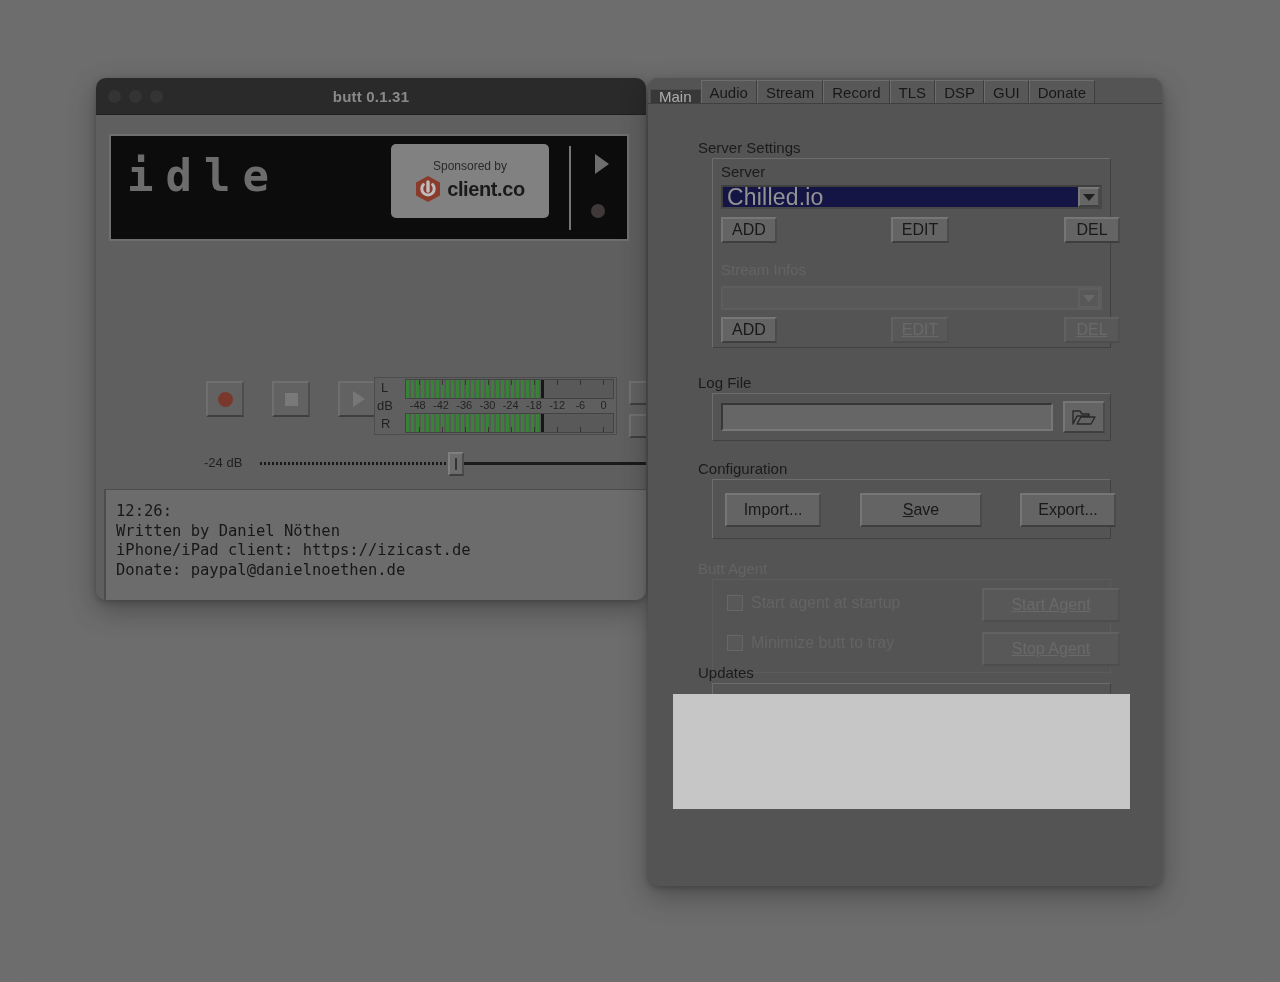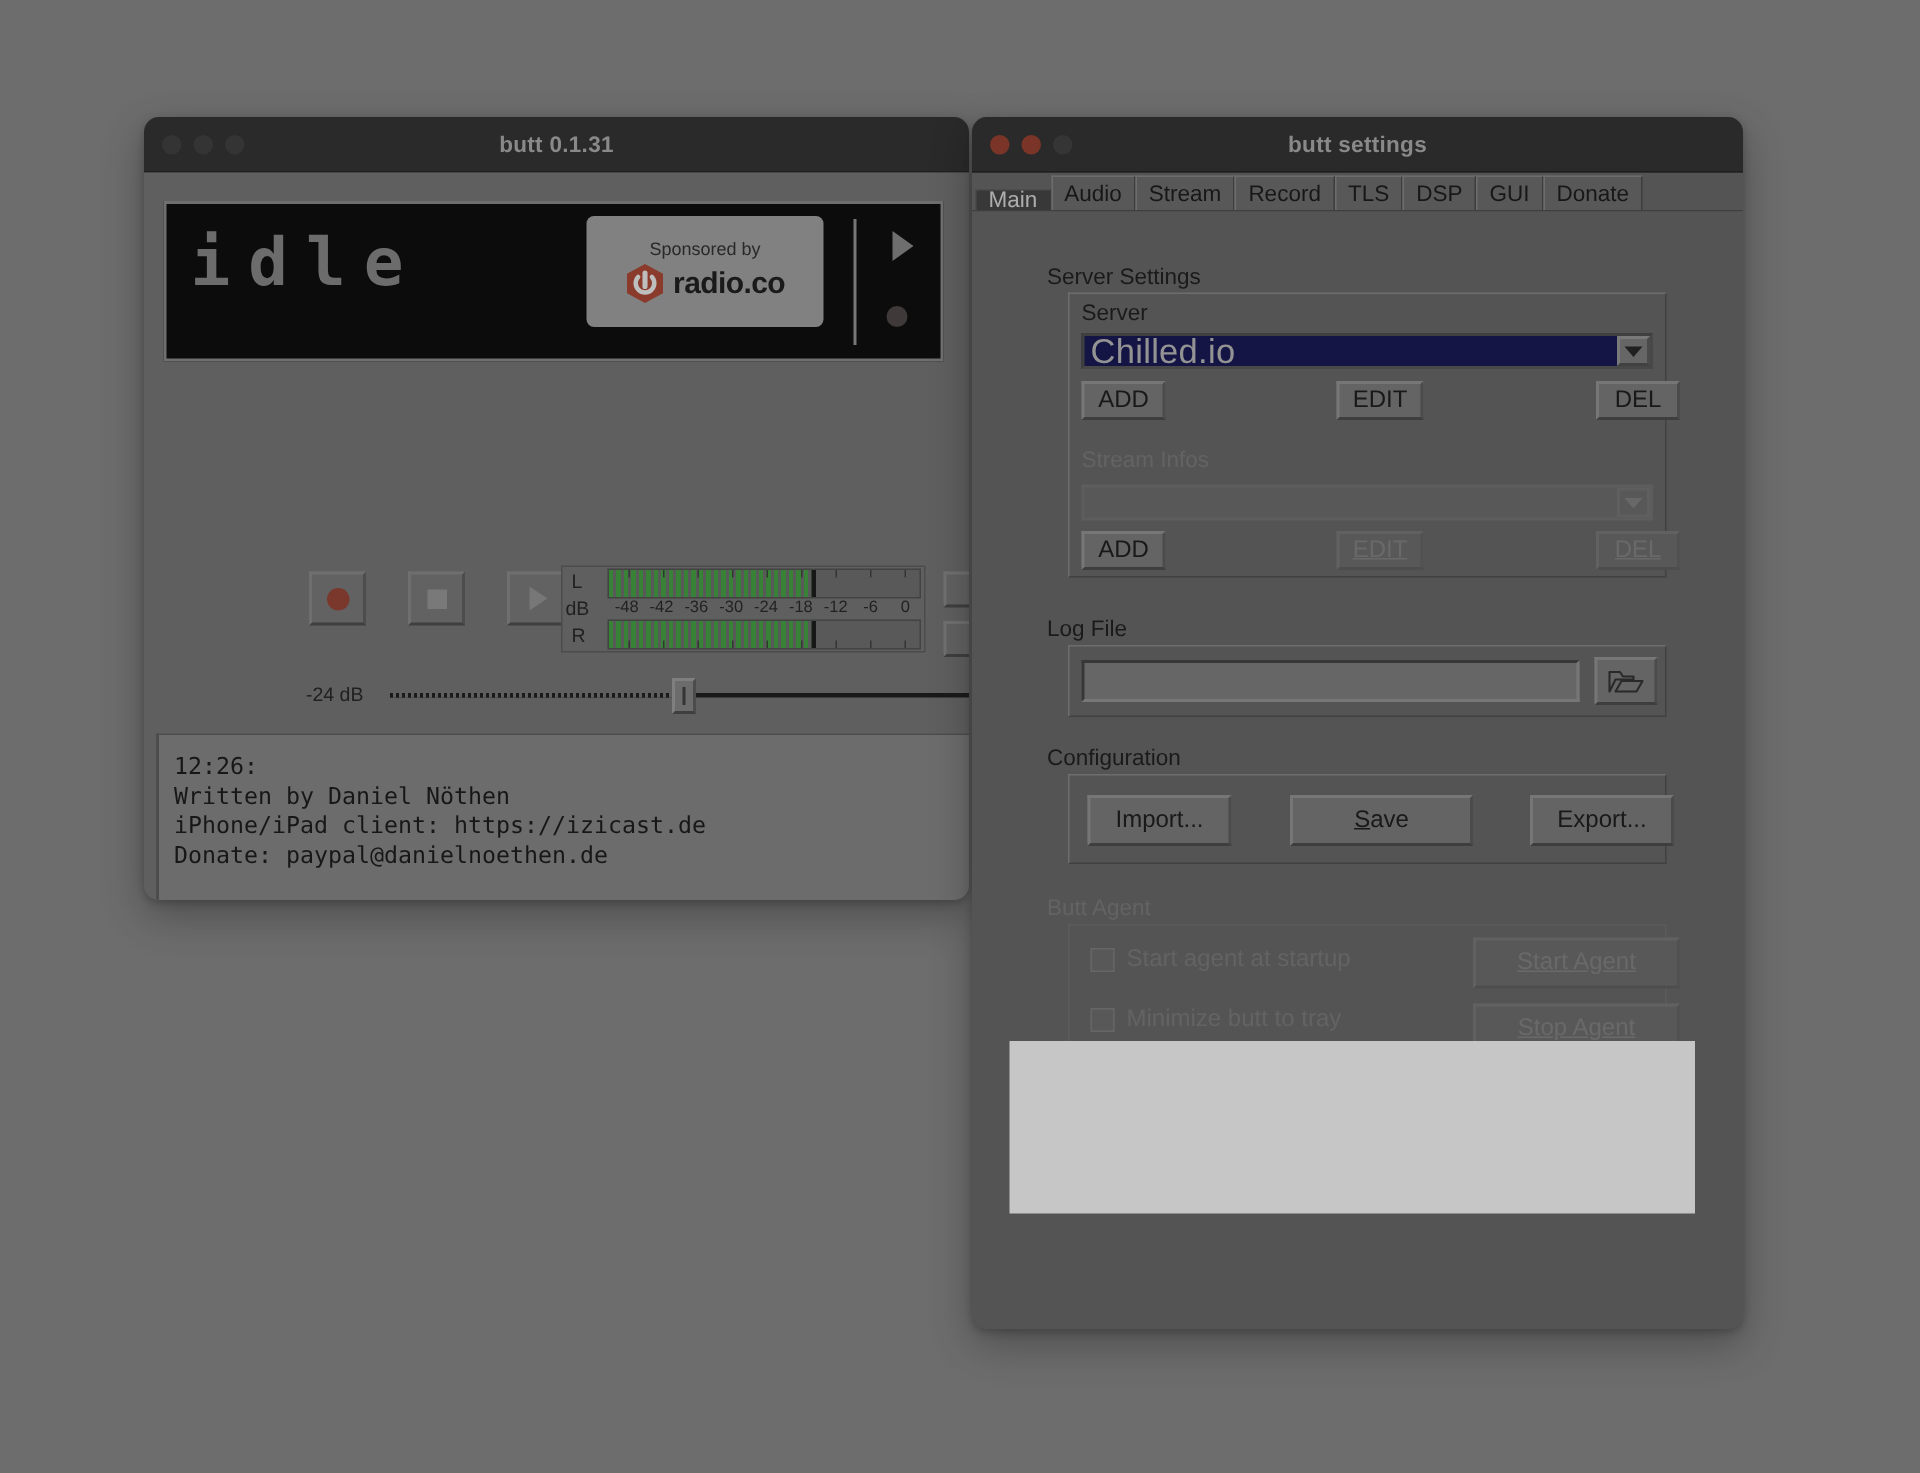--- a/index.html
+++ b/index.html
@@ -555,21 +555,21 @@
         <div class="lcd-text">idle</div>
 
         <div class="sponsor">
           <div class="sponsor-label">Sponsored by</div>
           <div class="sponsor-brand">
             <svg width="26" height="28" viewBox="0 0 26 28">
               <polygon points="13,1 25,7.5 25,20.5 13,27 1,20.5 1,7.5" fill="#b5442e"></polygon>
               <path d="M13,7 L13,16" stroke="#fff" stroke-width="3.4" fill="none" stroke-linecap="round"></path>
               <path d="M8.4,9.6 A6.2,6.2 0 1 0 17.6,9.6" stroke="#fff" stroke-width="3" fill="none" stroke-linecap="round"></path>
             </svg>
-            <span class="sponsor-name">radio.co</span>
+            <span class="sponsor-name">client.co</span>
           </div>
         </div>
 
         <div class="lcd-divider"></div>
         <div class="lcd-next"></div>
         <div class="lcd-dot"></div>
       </div>
 
       <div class="transport">
         <div class="tbtn" style="left:0px;  top:0px;">
@@ -649,28 +649,20 @@
         <div class="logline">12:26:</div>
         <div class="logline">Written by Daniel Nöthen</div>
         <div class="logline">iPhone/iPad client: https://izicast.de</div>
         <div class="logline">Donate: paypal@danielnoethen.de</div>
       </div>
 
     </div>
   </div>
 
   <div class="window" id="butt-settings">
-    <div class="titlebar">
-      <div class="lights">
-        <span class="light redish"></span>
-        <span class="light redish"></span>
-        <span class="light dark"></span>
-      </div>
-      <div class="wintitle">butt settings</div>
-    </div>
 
     <div class="tabstrip" id="tabstrip">
         <div class="tab active">
           <span>Main</span>
         </div>
         <div class="tab">
           <span>Audio</span>
         </div>
         <div class="tab">
           <span>Stream</span>

